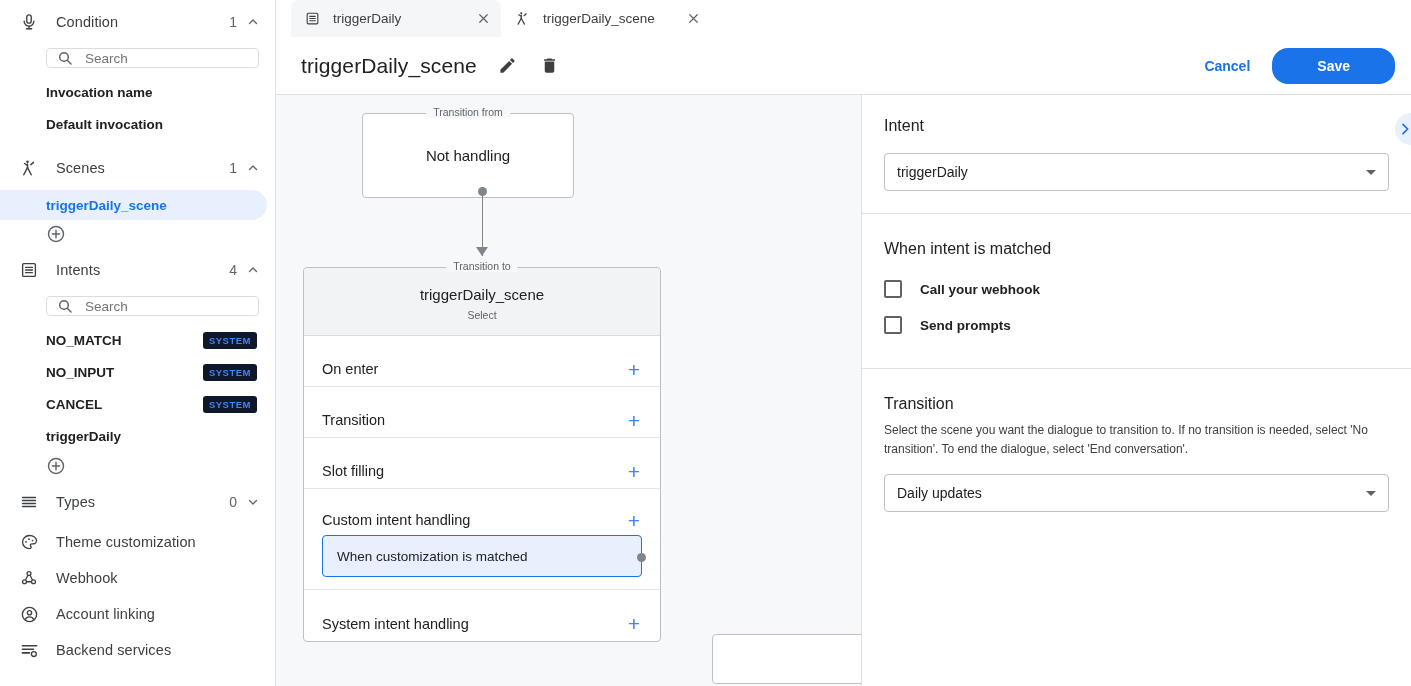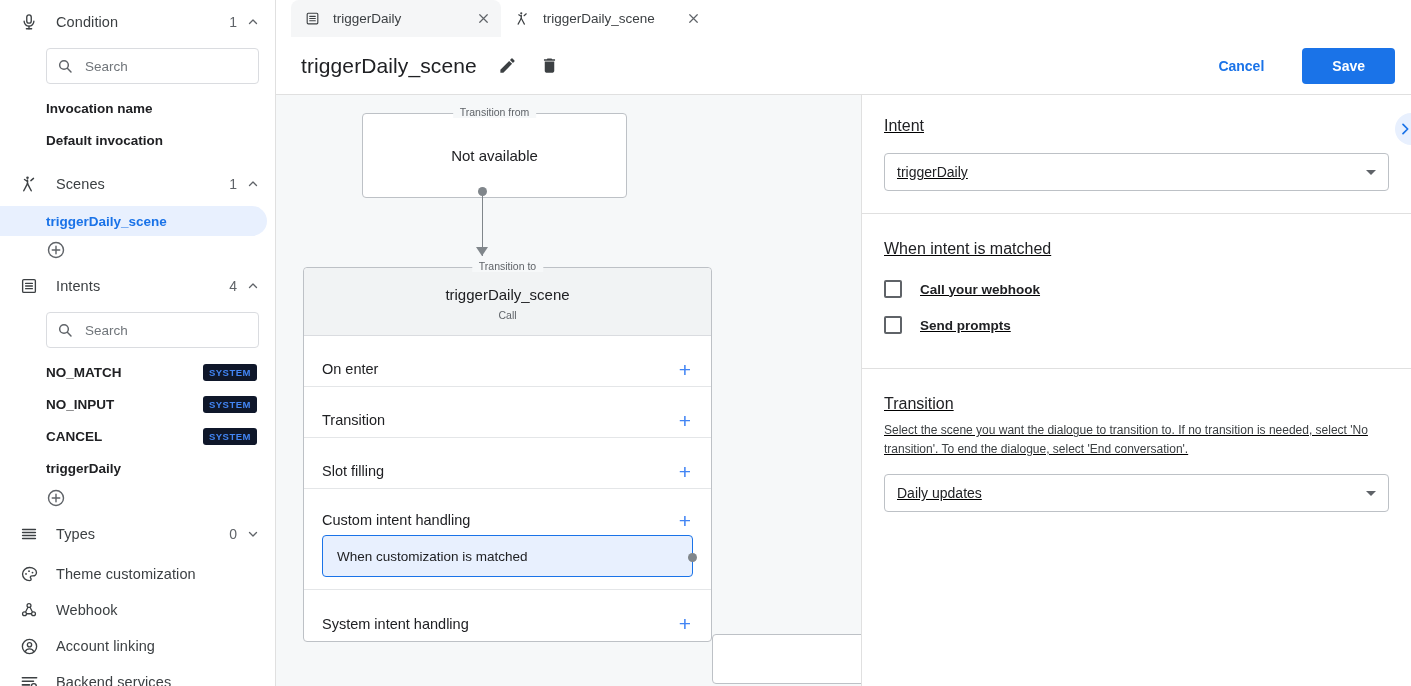--- a/index.html
+++ b/index.html
@@ -34,21 +34,21 @@
   .nav-label {
     flex: 1; font-size: 14.5px; color: #3c4043; letter-spacing: .1px;
   }
   .nav-count { font-size: 14px; color: #5f6368; margin-right: 10px; }
   .caret { width: 12px; height: 12px; color: #5f6368; }
   .caret svg { display: block; }
 
   .search-wrap { padding: 4px 16px 8px 46px; }
   .search-box {
     display: flex; align-items: center;
-    height: 36px; border: 1px solid #dadce0; border-radius: 4px;
+    height: 20px; border: 1px solid #dadce0; border-radius: 4px;
     padding: 0 10px; background: #fff;
   }
   .search-box .s-icon { width: 16px; height: 16px; color: #5f6368; margin-right: 10px; flex:0 0 16px;}
   .search-box input {
     border: 0; outline: 0; flex: 1; font-size: 13.5px;
     color: #3c4043; font-family: "Liberation Sans", sans-serif;
     background: transparent;
   }
   .search-box input::placeholder { color: #70757a; }
 
@@ -115,38 +115,38 @@
   .hdr-icon-btn:first-of-type { margin-left: 24px; }
   .hdr-spacer { flex: 1; }
   .btn-text {
     color: #1a73e8; font-size: 14px; font-weight: bold;
     padding: 9px 14px; border: 0; background: transparent;
     border-radius: 4px; cursor: pointer;
     font-family: "Liberation Sans", sans-serif;
   }
   .btn-filled {
     background: #1a73e8; color: #fff; font-size: 14px; font-weight: bold;
-    border: 0; border-radius: 4px; padding: 10px 30px;
-    margin-left: 24px; cursor: pointer;
+    border: 0; border-radius: 16px; padding: 10px 45px;
+    margin-left: 8px; cursor: pointer;
     font-family: "Liberation Sans", sans-serif;
   }
 
   
   .body-split { flex: 1; display: flex; min-height: 0; }
 
   
   .canvas {
     width: 586px; flex: 0 0 586px;
     background: #f6f8f9; border-right: 1px solid #e0e0e0;
     position: relative; overflow: hidden;
   }
 
   .node-from {
     position: absolute; left: 86px; top: 18px;
-    width: 265px; height: 85px;
+    width: 212px; height: 85px;
     background: #fff; border: 1px solid #bdc1c6; border-radius: 4px;
     display: flex; align-items: center; justify-content: center;
     font-size: 15px; color: #202124;
   }
   .fieldset-label {
     position: absolute; top: -8px; left: 50%; transform: translateX(-50%);
     background: #f6f8f9; padding: 0 7px;
     font-size: 10.5px; color: #5f6368; white-space: nowrap;
   }
   .node-from .fieldset-label { background: #f6f8f9; }
@@ -162,21 +162,21 @@
   .dot-top { left: 202px; top: 92px; }
   .arrow-down {
     position: absolute; left: 200px; top: 152px;
     width: 0; height: 0;
     border-left: 6px solid transparent; border-right: 6px solid transparent;
     border-top: 9px solid #80868b;
   }
 
   .scene-card {
     position: absolute; left: 27px; top: 172px;
-    width: 409px;
+    width: 358px;
     background: #fff; border: 1px solid #bdc1c6; border-radius: 4px;
   }
   .scene-card-head {
     background: #f1f3f4; border-bottom: 1px solid #dadce0;
     padding: 18px 0 14px; text-align: center; border-radius: 4px 4px 0 0;
     position: relative;
   }
   .scene-card-head .sc-name { font-size: 15px; color: #202124; }
   .scene-card-head .sc-sub { font-size: 10.5px; color: #5f6368; margin-top: 6px; }
   .scene-row {
@@ -201,21 +201,21 @@
     width: 240px; height: 50px;
     background: #fff; border: 1px solid #bdc1c6; border-radius: 4px;
     display: flex; align-items: center; justify-content: center;
     font-size: 15px; color: #202124;
   }
 
   
   .rightpanel {
     flex: 1; background: #fff; position: relative; overflow: hidden;
   }
-  .panel-section { padding: 22px 22px 22px 22px; border-bottom: 1px solid #e0e0e0; text-decoration: underline; }
+  .panel-section { padding: 22px 22px 22px 22px; border-bottom: 1px solid #e0e0e0; }
   .panel-section.last { border-bottom: 0; }
   .panel-h { font-size: 16px; color: #202124; margin: 0 0 18px; font-weight: normal; }
   .panel-desc { font-size: 12px; color: #3c4043; line-height: 1.55; margin: -8px 0 16px; }
   .select {
     height: 38px; border: 1px solid #bdc1c6; border-radius: 4px;
     display: flex; align-items: center; padding: 0 12px;
     font-size: 14px; color: #202124; cursor: pointer; background:#fff;
   }
   .select .sel-val { flex: 1; }
   .sel-caret {
@@ -481,32 +481,32 @@
       <button class="btn-text">Cancel</button>
       <button class="btn-filled">Save</button>
     </div>
 
     <div class="body-split">
 
       <div class="canvas">
 
         <div class="node-from">
           <span class="fieldset-label">Transition from</span>
-          <span>Not available</span>
+          <span>Not handling</span>
         </div>
 
         <div class="dot dot-top"></div>
         <div class="connector-v"></div>
         <div class="arrow-down"></div>
 
         <div class="scene-card">
           <div class="scene-card-head">
             <span class="fieldset-label" style="background:#f6f8f9;">Transition to</span>
             <div class="sc-name">triggerDaily_scene</div>
-            <div class="sc-sub">Call</div>
+            <div class="sc-sub">Select</div>
           </div>
 
           <div class="scene-row">
             <span>On enter</span>
             <span class="plus-btn">+</span>
           </div>
           <div class="scene-row">
             <span>Transition</span>
             <span class="plus-btn">+</span>
           </div>

